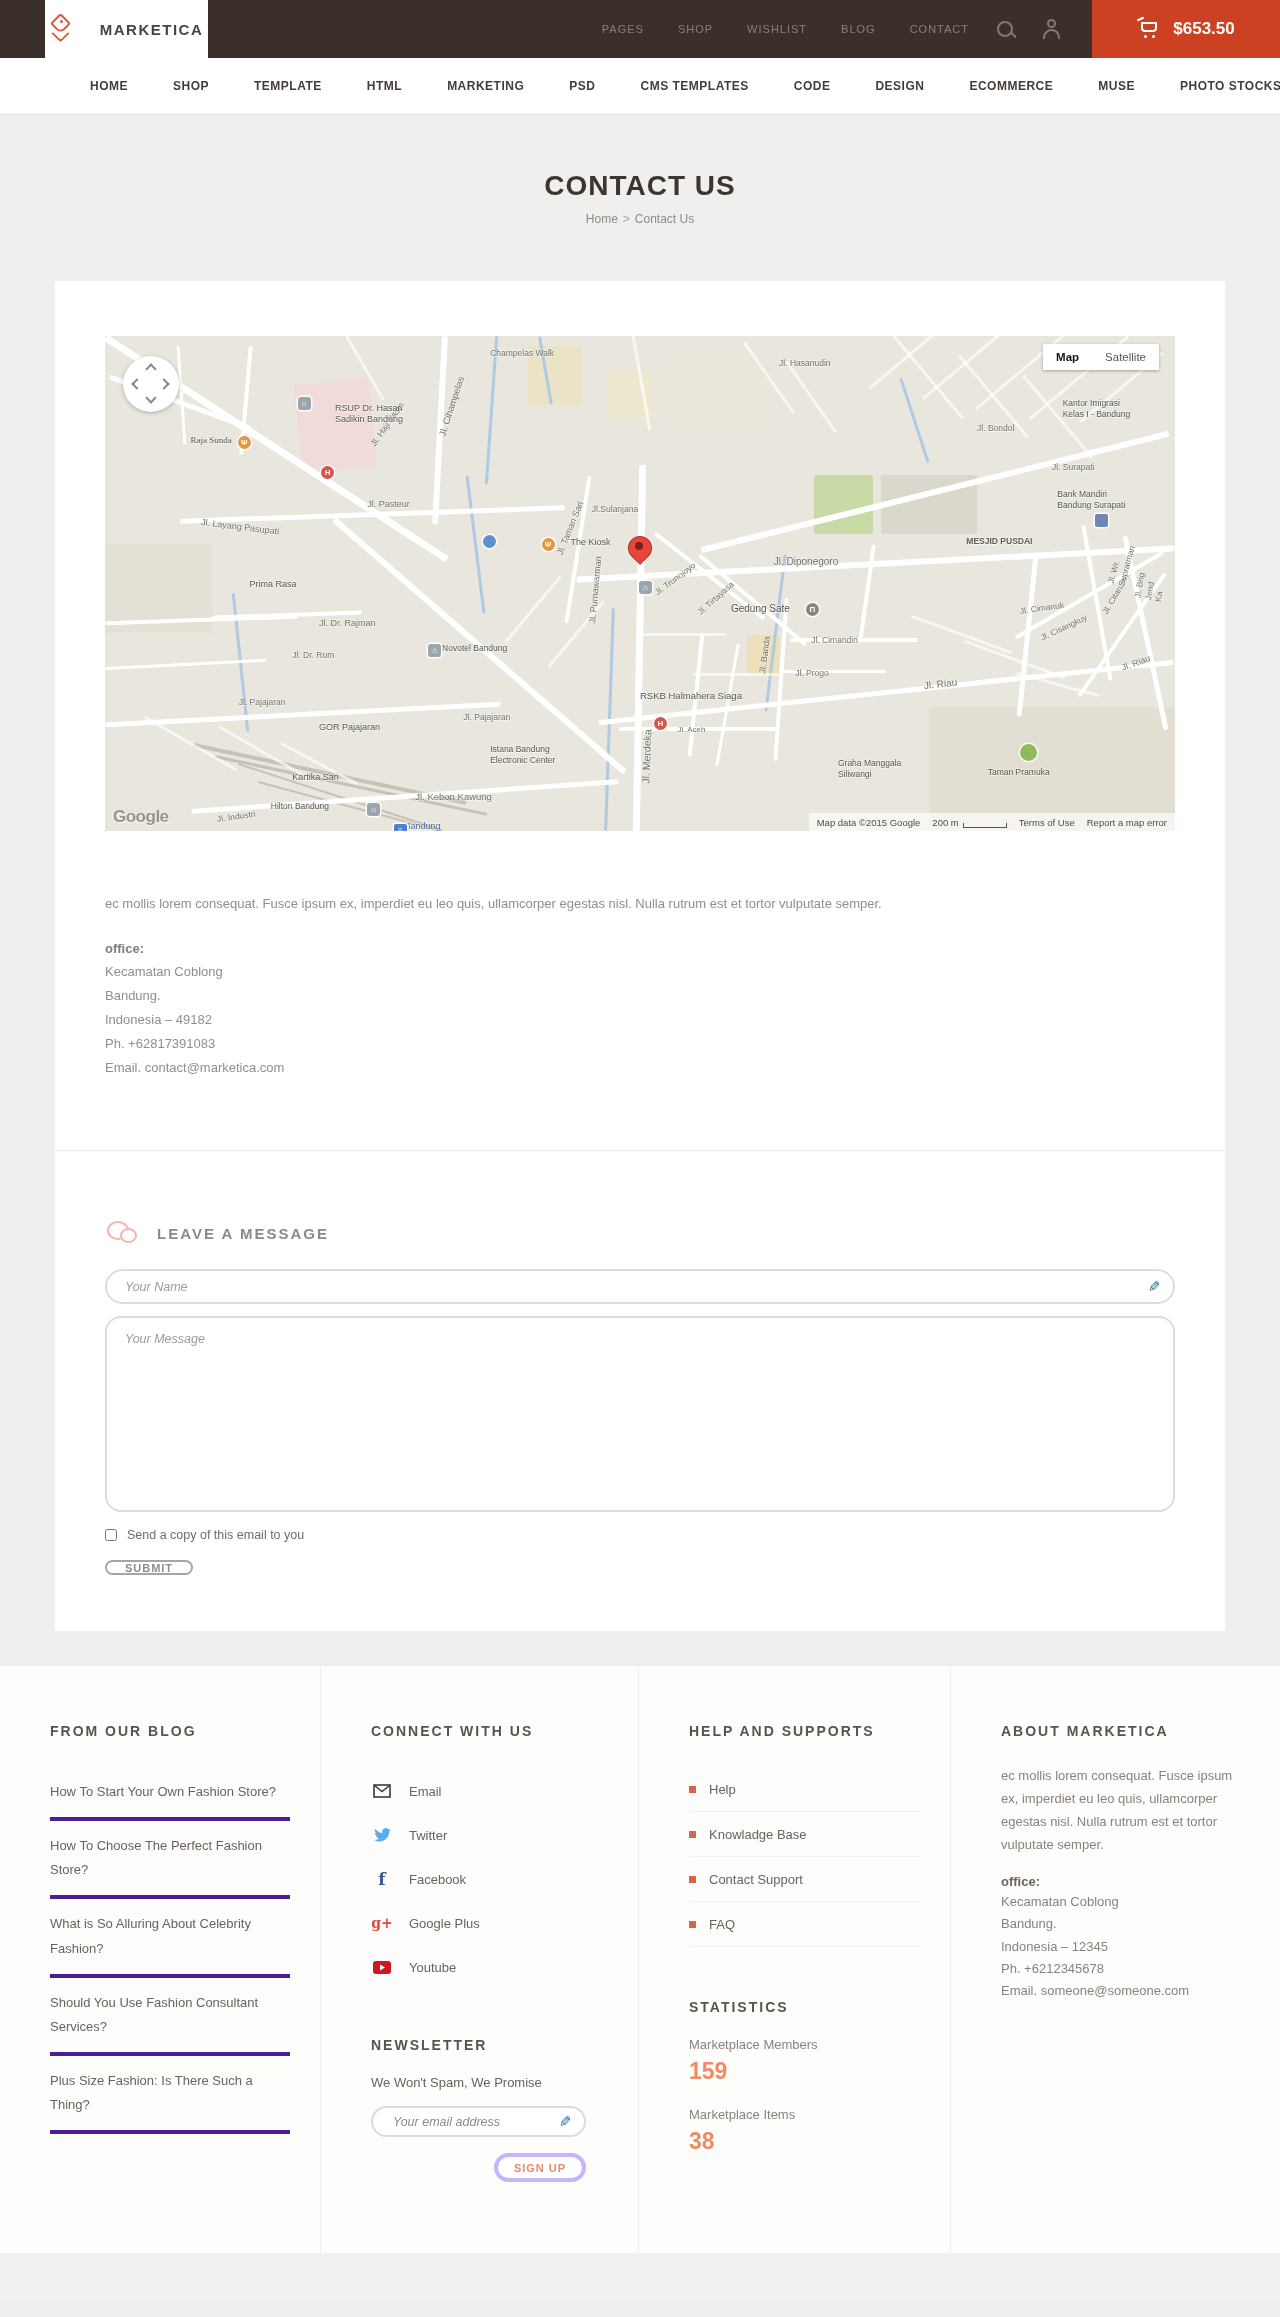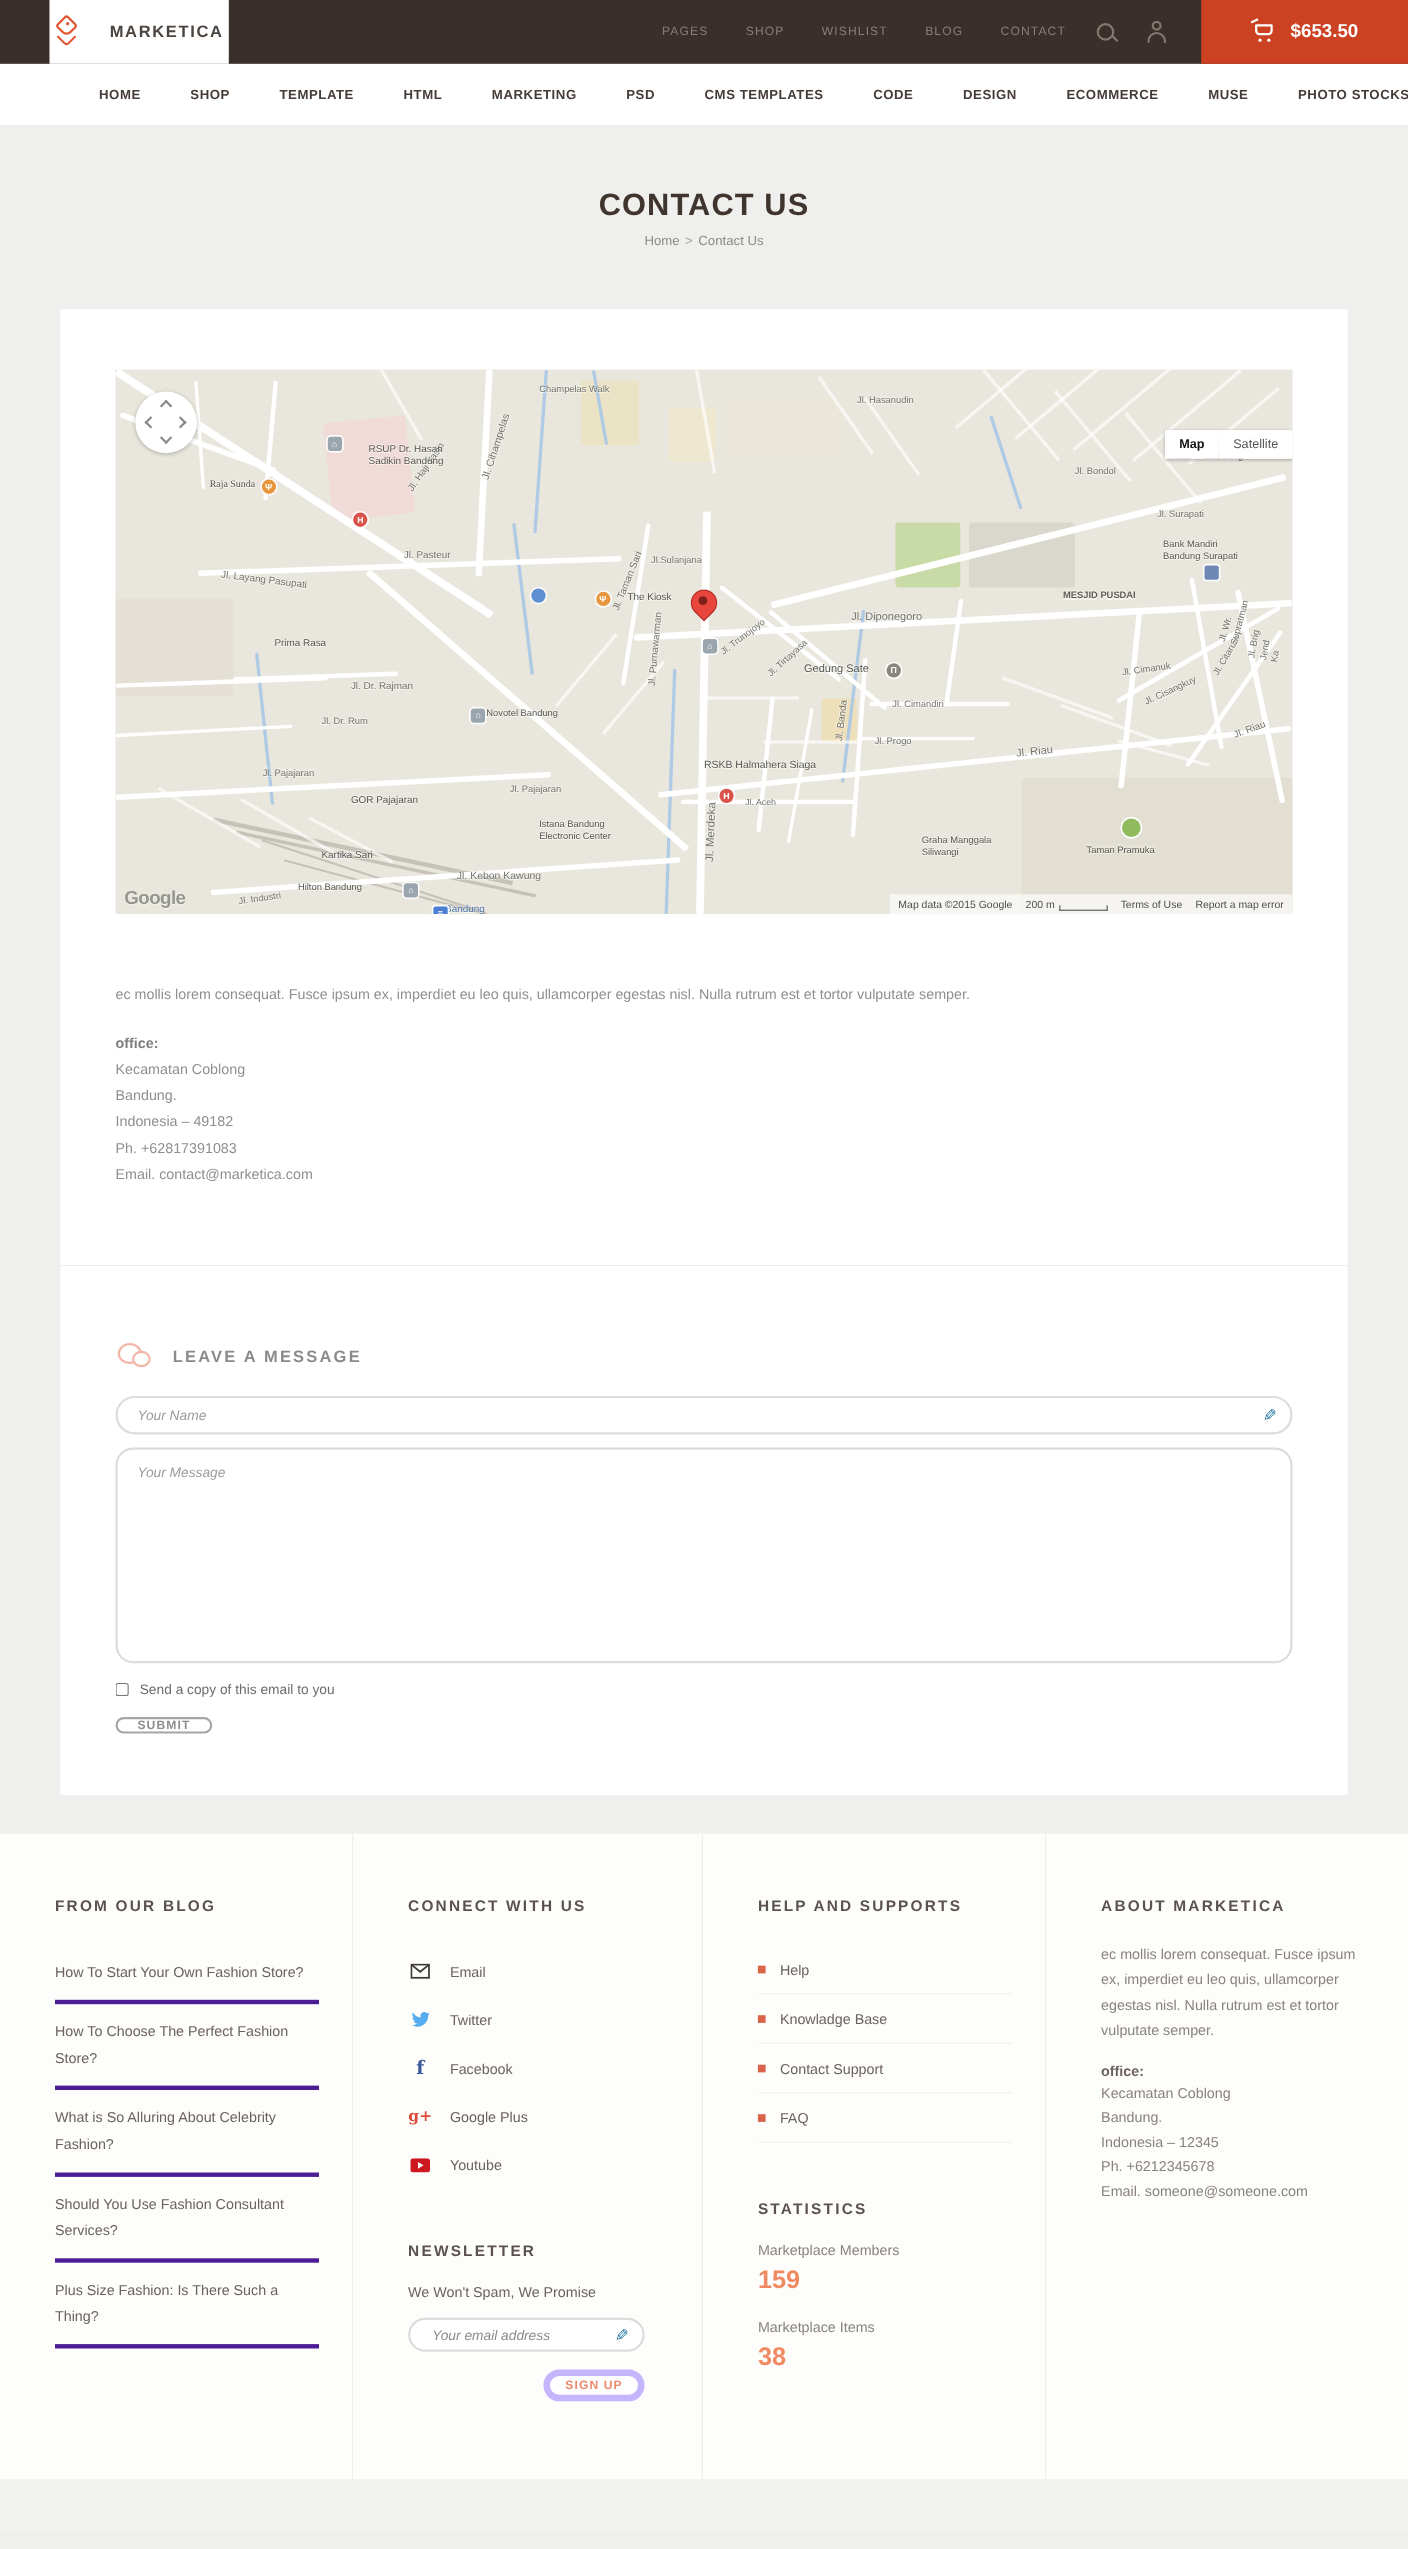--- a/index.html
+++ b/index.html
@@ -64,21 +64,21 @@
   .poi-park     { background:#8fbb5c; width:17px; height:17px; }
   .map-marker { position:absolute; z-index:7; width:22px; height:22px; cursor:pointer; }
   .map-marker::before { content:""; position:absolute; width:22px; height:22px; background:#e8453c; border:1px solid #b03028; border-radius:50% 50% 50% 0; transform:rotate(-45deg); }
   .map-marker::after { content:""; position:absolute; left:7px; top:6px; width:8px; height:8px; border-radius:50%; background:#7c2019; }
   .pan-control { position:absolute; z-index:10; left:18px; top:20px; width:56px; height:56px; background:#fff; border-radius:50%; box-shadow:0 1px 4px rgba(0,0,0,.25); cursor:pointer; }
   .pan-control i { position:absolute; width:8px; height:8px; border-left:2px solid #8a8a86; border-top:2px solid #8a8a86; }
   .pan-up    { left:24px; top:9px;  transform:rotate(45deg); }
   .pan-down  { left:24px; top:38px; transform:rotate(225deg); }
   .pan-left  { left:10px; top:24px; transform:rotate(-45deg); }
   .pan-right { left:37px; top:24px; transform:rotate(135deg); }
-  .map-type { position:absolute; z-index:10; top:8px; right:0; display:flex; box-shadow:0 1px 3px rgba(0,0,0,.3);margin-top:47px; }
+  .map-type { position:absolute; z-index:10; top:8px; right:16px; display:flex; box-shadow:0 1px 3px rgba(0,0,0,.3); }
   .mbtn { background:#fff; padding:7px 13px; font-size:11.5px; color:#565656; cursor:pointer; }
   .mbtn.active { font-weight:700; color:#151515; }
   .g-logo { position:absolute; z-index:10; left:8px; bottom:4px; font-size:17px; font-weight:700; color:#95958f; letter-spacing:-.5px; text-shadow:0 1px 1px rgba(255,255,255,.8); }
   .map-attr { position:absolute; z-index:10; right:0; bottom:0; height:18px; display:flex; align-items:center; gap:12px; padding:0 8px; font-size:9.5px; color:#4c4c4a; background:rgba(250,250,248,.78); }
   .map-attr a { color:#4c4c4a; }
   .scale-wrap { display:flex; align-items:flex-end; gap:4px; }
   .scale-line { width:44px; height:5px; border:1px solid #555; border-top:none; }
 
   
   .contact-info { padding:62px 50px 70px; }
@@ -116,21 +116,21 @@
   .blog-list a { font-size:13px; color:#6b625d; line-height:1.85; display:block; }
   .social-list { list-style:none; margin-top:30px; }
   .social-list li { display:flex; align-items:center; gap:16px; height:44px; }
   .social-ic { width:22px; text-align:center; display:inline-flex; justify-content:center; align-items:center; }
   .social-list a { font-size:13px; color:#6b625d; }
   .newsletter-head { margin-top:48px; }
   .nl-tagline { margin-top:22px; font-size:13px; color:#6b625d; }
   .nl-field { position:relative; margin-top:16px; width:215px; }
   .nl-input { width:100%; height:31px; border:2px solid #dcdcda; border-radius:16px; padding:0 34px 0 20px; font-family:"Liberation Sans",sans-serif; font-size:12.5px; color:#555; outline:none; }
   .nl-input::placeholder { color:#8a8a88; font-style:italic; }
-  .signup-btn { display:block; margin:16px 0 0 123px; width:92px; height:29px; background:#fff; border:6px solid #c4b5fd; border-radius:15px; font-family:"Liberation Sans",sans-serif; font-size:11px; font-weight:700; letter-spacing:1px; color:#eb8a6d; cursor:pointer; }
+  .signup-btn { display:block; margin:16px 0 0 123px; width:92px; height:29px; background:#fff; border:4px solid #c4b5fd; border-radius:15px; font-family:"Liberation Sans",sans-serif; font-size:11px; font-weight:700; letter-spacing:1px; color:#eb8a6d; cursor:pointer; }
   .help-list { list-style:none; margin-top:28px; }
   .help-list li { display:flex; align-items:center; gap:13px; height:45px; border-bottom:1px solid #f1f0ed; }
   .bullet-sq { width:7px; height:7px; background:#d9644a; display:inline-block; }
   .help-list a { font-size:13px; color:#6b625d; }
   .stats-head { margin-top:52px; }
   .stat { margin-top:22px; }
   .stat-label { font-size:13px; color:#8a827d; }
   .stat-value { margin-top:6px; font-size:23px; font-weight:700; color:#ef8a62; }
   .about-text { margin-top:26px; font-size:13px; color:#8a827d; line-height:1.75; }
   .about-office-label { margin-top:18px; font-size:13px; font-weight:700; color:#6e645f; }

